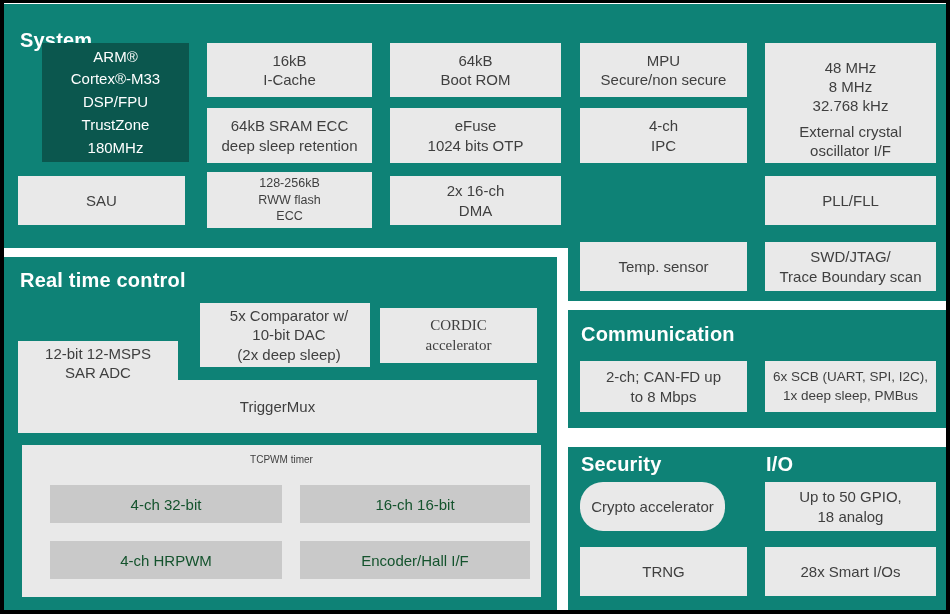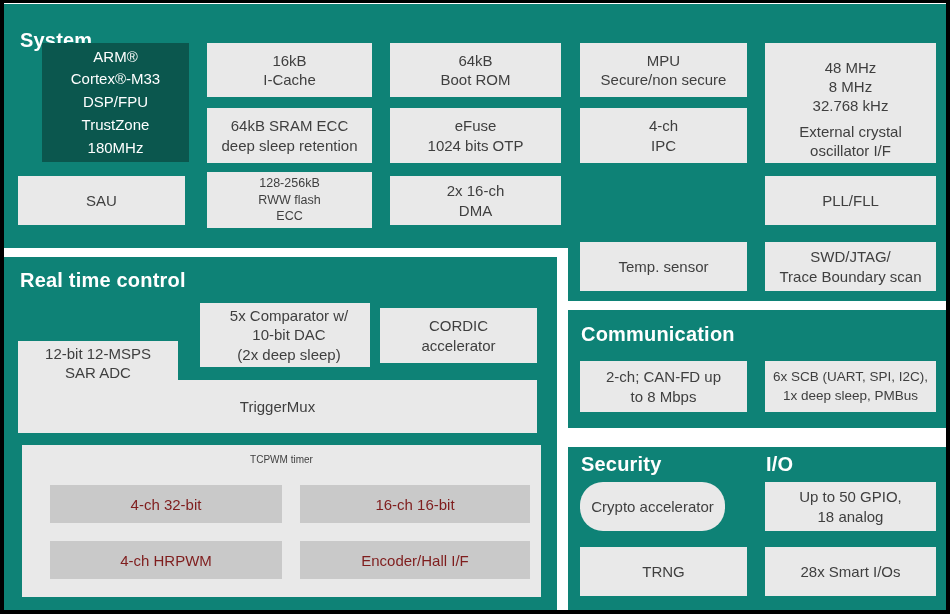--- a/index.html
+++ b/index.html
@@ -21,21 +21,21 @@
   .block.dark{background:#0b574e;color:#ffffff;line-height:1.52;}
   .block.small{font-size:12.5px;line-height:1.35;}
   .block.mid{font-size:13.5px;line-height:1.4;}
   .block.col{flex-direction:column;}
   .block .sub{white-space:pre-line;display:block;margin-top:12px;}
   .block .gap-top{margin-top:7px;}
   .tcpwm{position:absolute;left:18px;top:188px;width:519px;height:152px;background:#e9e9e9;}
   .tcpwm-title{position:absolute;left:0;top:9px;width:100%;text-align:center;
     color:#3f3f3f;font-size:10px;}
   .tcpwm-cell{
-    position:absolute;background:#c9c9c9;color:#7f1d1d;
+    position:absolute;background:#c9c9c9;color:#14532d;
     display:flex;align-items:center;justify-content:center;
     text-align:center;font-size:15px;
   }
 </style>
 </head>
 <body>
 
 <div class="canvas">
   <div class="board"></div>
 
@@ -80,21 +80,21 @@
 Trace Boundary scan</div>
 
   <div class="panel" style="left:4px;top:257px;width:553px;height:353px;">
     <div class="section-title" style="left:16px;top:12px;">Real time control</div>
     <div class="block" style="left:14px;top:46px;width:160px;height:64px;margin-top:38px;">12-bit 12-MSPS
 SAR ADC
 Up to 18-ch</div>
     <div class="block" style="left:196px;top:46px;width:162px;height:64px;padding-left:8px;">5x Comparator w/
 10-bit DAC
 (2x deep sleep)</div>
-    <div class="block" style="left:376px;top:51px;width:157px;height:55px;">CORDIC
+    <div class="block" style="left:376px;top:51px;width:157px;height:55px;font-family:Liberation Serif, serif;">CORDIC
 accelerator</div>
     <div class="block" style="left:14px;top:123px;width:519px;height:53px;">TriggerMux</div>
     <div class="tcpwm">
       <div class="tcpwm-title">TCPWM timer</div>
       <div class="tcpwm-cell" style="left:28px;top:40px;width:232px;height:38px;">4-ch 32-bit</div>
       <div class="tcpwm-cell" style="left:278px;top:40px;width:230px;height:38px;">16-ch 16-bit</div>
       <div class="tcpwm-cell" style="left:28px;top:96px;width:232px;height:38px;">4-ch HRPWM</div>
       <div class="tcpwm-cell" style="left:278px;top:96px;width:230px;height:38px;">Encoder/Hall I/F</div>
     </div>
   </div>

